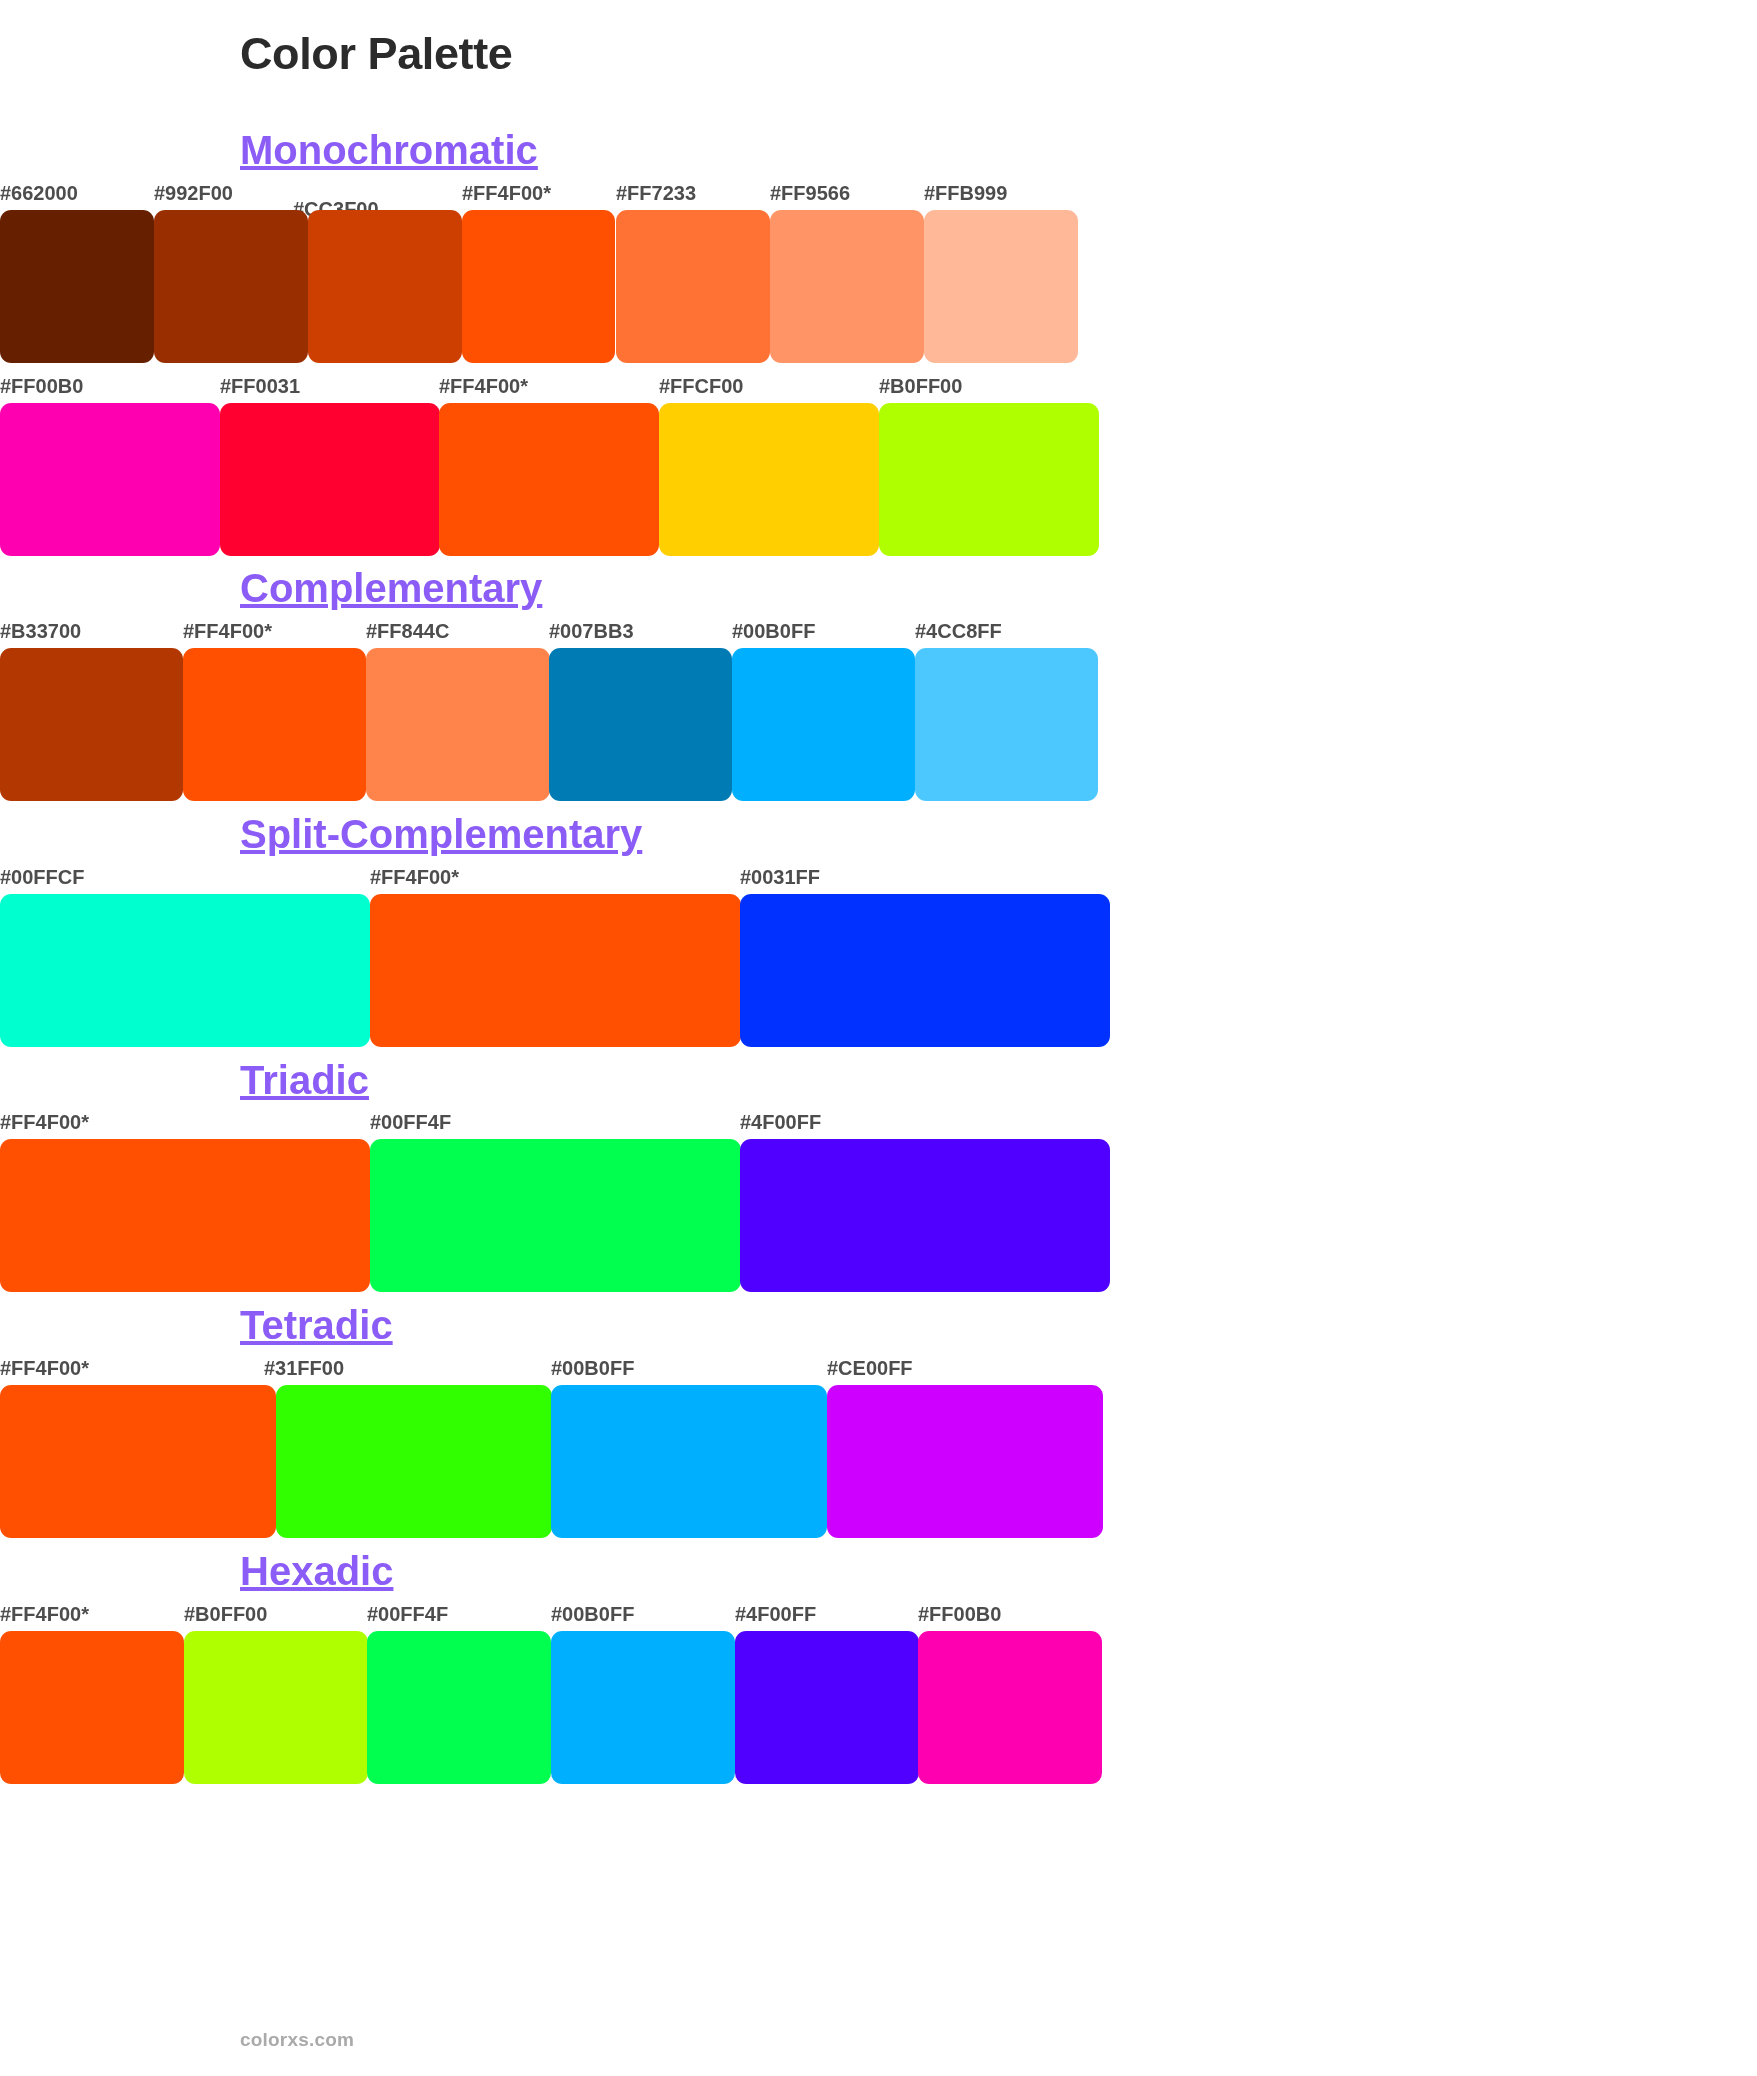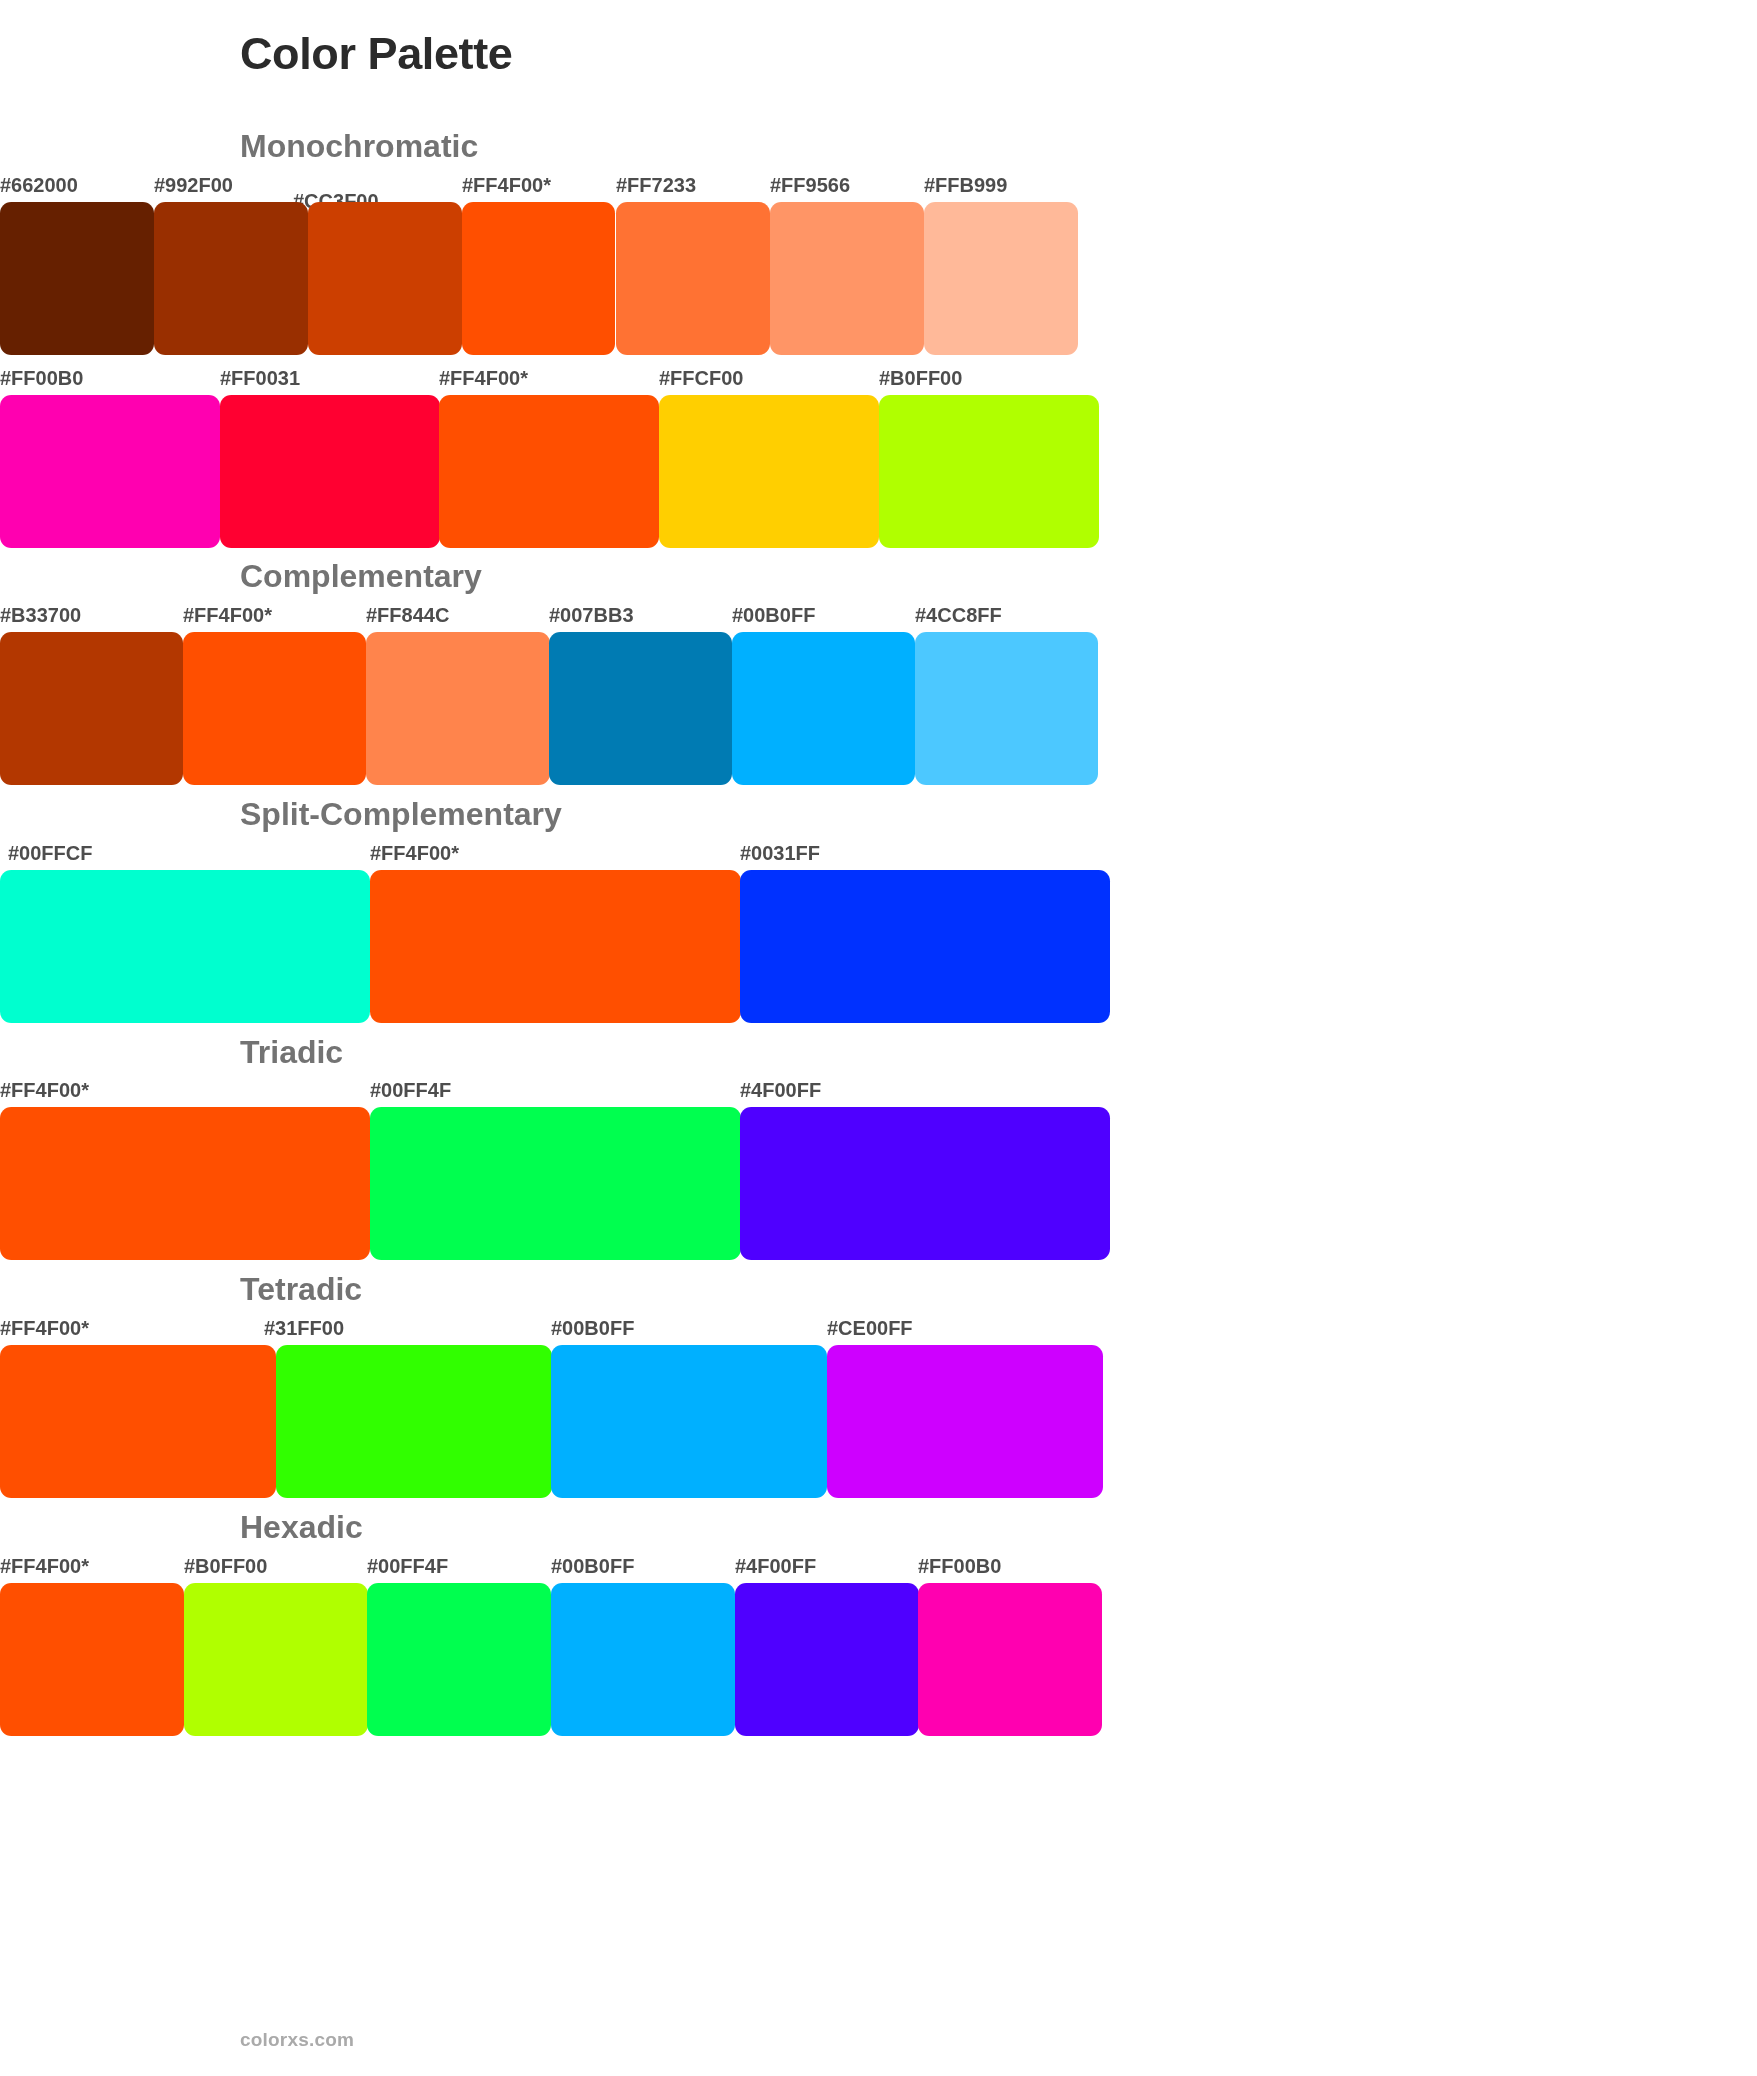--- a/index.html
+++ b/index.html
@@ -41,28 +41,29 @@
   }
 
   
   .sections {
     margin-top: 48px;
   }
   .section {
     margin-bottom: 12.8px;
   }
   .section-heading {
-    font-size: 32px;
-    font-weight: bold;
-    color: #737373;
+    font-size: 40px;
+    font-weight: bold;
+    color: #8b5cf6;
     padding-left: 240px;
     line-height: 1.0;
     margin: 0 0 12.8px 0;
     font-stretch: condensed;
     white-space: nowrap;
+    text-decoration: underline;
   }
   .swatch-wrap {
     position: relative;
   }
   .labels {
     position: relative;
     height: 27px;
   }
   .label {
     position: absolute;
@@ -165,21 +166,21 @@
             <div class="swatch" title="#007BB3" style="left: 549px; width: 183px; background: rgb(0, 123, 179); z-index: 4;"></div>
             <div class="swatch" title="#00B0FF" style="left: 732px; width: 183px; background: rgb(0, 176, 255); z-index: 5;"></div>
             <div class="swatch" title="#4CC8FF" style="left: 915px; width: 183px; background: rgb(76, 200, 255); z-index: 6;"></div>
           </div>
         </div>
       </div>
       <div class="section">
         <div class="section-heading">Split-Complementary</div>
         <div class="swatch-wrap">
           <div class="labels">
-            <div class="label" style="left: 0px; margin-left: 8px;">#00FFCF</div>
+            <div class="label" style="left: 0px;">#00FFCF</div>
             <div class="label" style="left: 370px;">#FF4F00*</div>
             <div class="label" style="left: 740px;">#0031FF</div>
           </div>
           <div class="swatches">
             <div class="swatch" title="#00FFCF" style="left: 0px; width: 370px; background: rgb(0, 255, 207); z-index: 1;"></div>
             <div class="swatch" title="#FF4F00" style="left: 370px; width: 371px; background: rgb(255, 79, 0); z-index: 2;"></div>
             <div class="swatch" title="#0031FF" style="left: 740px; width: 370px; background: rgb(0, 49, 255); z-index: 3;"></div>
           </div>
         </div>
       </div>

